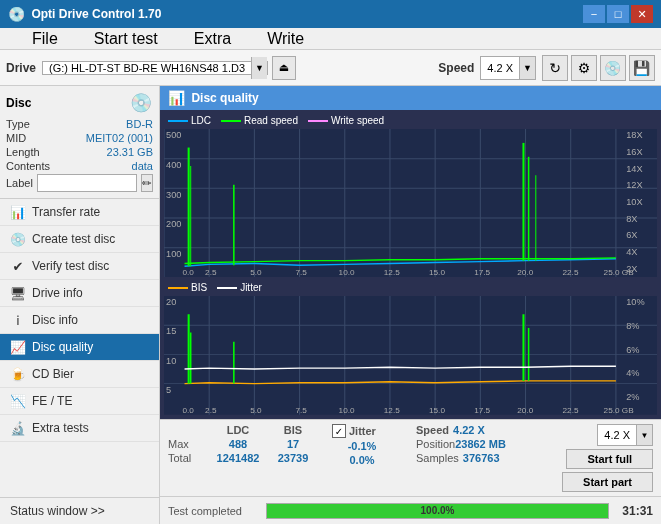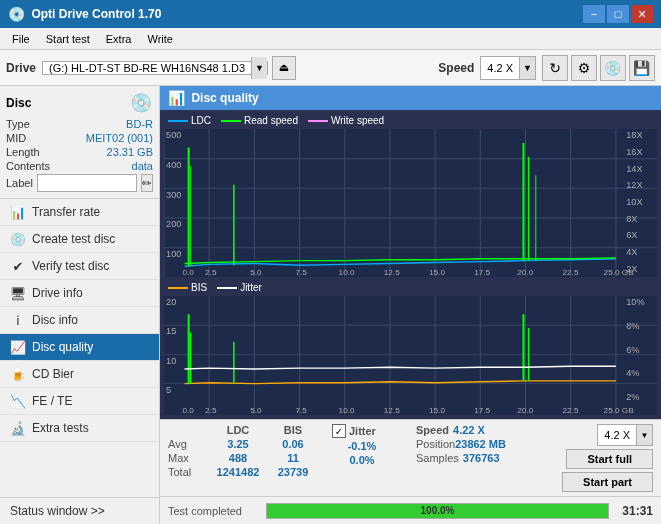--- a/index.html
+++ b/index.html
@@ -7,21 +7,21 @@
     
     
     .title-bar { background: #1a6ca8; color: white; display: flex; align-items: center; justify-content: space-between; padding: 4px 8px; height: 28px; }
     .title-bar-left { display: flex; align-items: center; gap: 6px; font-size: 12px; font-weight: bold; }
     .title-bar-controls { display: flex; gap: 2px; }
     .title-btn { width: 22px; height: 18px; background: #4a90d9; border: none; color: white; cursor: pointer; font-size: 11px; display: flex; align-items: center; justify-content: center; }
     .title-btn.close { background: #c0392b; }
     
     
     .menu-bar { background: #f0f0f0; border-bottom: 1px solid #ccc; display: flex; gap: 0; padding: 2px 4px; height: 22px; align-items: center; }
-    .menu-item { padding: 2px 8px; cursor: pointer; font-size: 11px; }
+    .menu-item { padding: 2px 8px; cursor: pointer; font-size: 16px; margin-left: 20px; }
     
     
     .toolbar { background: #f5f5f5; border-bottom: 1px solid #ccc; display: flex; align-items: center; padding: 3px 6px; gap: 6px; height: 36px; }
     .toolbar-label { font-size: 12px; font-weight: bold; color: #333; }
     .toolbar-drive-select { display: flex; align-items: center; gap: 4px; flex: 1; }
     .eject-btn { width: 24px; height: 24px; background: #e8e8e8; border: 1px solid #aaa; display: flex; align-items: center; justify-content: center; cursor: pointer; }
     .toolbar-icons { display: flex; gap: 3px; margin-left: auto; }
     .toolbar-icon-btn { width: 26px; height: 26px; background: #e8e8e8; border: 1px solid #aaa; display: flex; align-items: center; justify-content: center; cursor: pointer; font-size: 14px; }
     
     
@@ -350,28 +350,23 @@
 
     <div style="background:#f0f0f0; border-top:1px solid #ccc; padding:4px 8px; display:flex; gap:4px; font-size:11px; align-items:flex-start;">
 
       <div style="display:flex; flex-direction:column; gap:2px; min-width:160px;">
         <div style="display:flex; gap:0;">
           <span style="width:40px;"></span>
           <span style="color:#555; font-weight:bold; width:60px; text-align:center;">LDC</span>
           <span style="color:#555; font-weight:bold; width:50px; text-align:center;">BIS</span>
         </div>
         <div style="display:flex; gap:0;">
-          <span style="color:#555; width:40px;">Avg</span>
-          <span style="color:#1a6ca8; font-weight:bold; width:60px; text-align:center;">3.25</span>
-          <span style="color:#1a6ca8; font-weight:bold; width:50px; text-align:center;">0.06</span>
-        </div>
-        <div style="display:flex; gap:0;">
           <span style="color:#555; width:40px;">Max</span>
           <span style="color:#1a6ca8; font-weight:bold; width:60px; text-align:center;">488</span>
-          <span style="color:#1a6ca8; font-weight:bold; width:50px; text-align:center;">11</span>
+          <span style="color:#1a6ca8; font-weight:bold; width:50px; text-align:center;">17</span>
         </div>
         <div style="display:flex; gap:0;">
           <span style="color:#555; width:40px;">Total</span>
           <span style="color:#1a6ca8; font-weight:bold; width:60px; text-align:center;">1241482</span>
           <span style="color:#1a6ca8; font-weight:bold; width:50px; text-align:center;">23739</span>
         </div>
       </div>
 
       <div style="display:flex; flex-direction:column; gap:2px; min-width:80px;">
         <div style="display:flex; align-items:center; gap:3px;">

